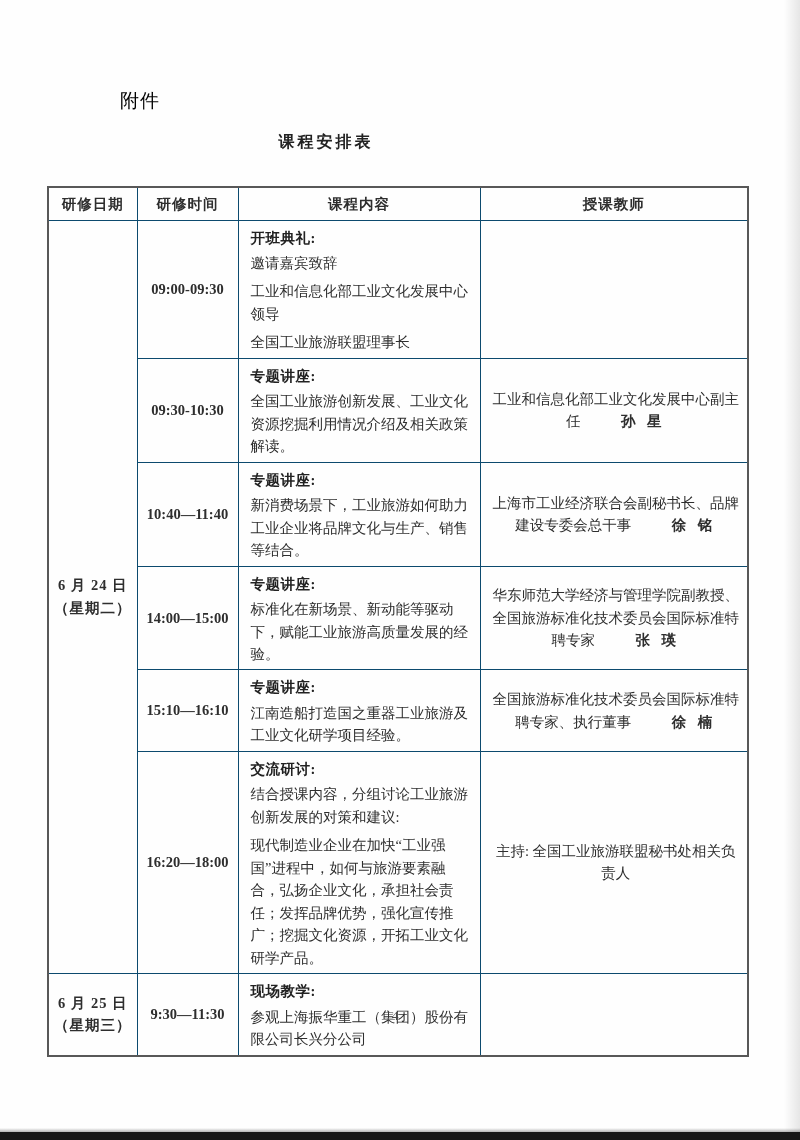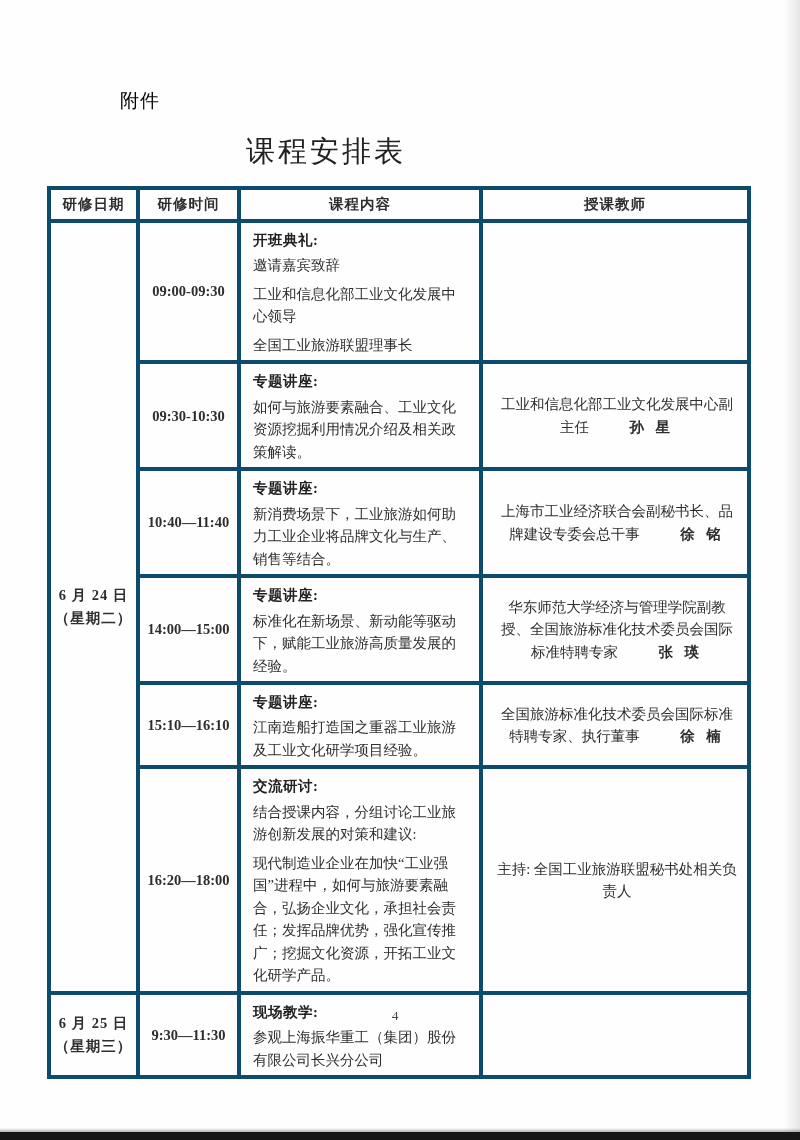--- a/index.html
+++ b/index.html
@@ -16,38 +16,38 @@
     left: 120px; top: 88px;
     font-size: 19px;
     letter-spacing: 1px;
     color: #000000;
   }
   .doc-title {
     position: absolute;
     left: 0; top: 132px;
     width: 652px;
     text-align: center;
-    font-size: 29px;
-    font-weight: 400;
+    font-size: 16px;
+    font-weight: 700;
     letter-spacing: 3px;
     color: #222;
   }
   .schedule-wrap {
     position: absolute;
     left: 47px; top: 186px;
     width: 700px;
   }
   table.schedule {
     width: 700px;
     border-collapse: collapse;
     table-layout: fixed;
     border: 2px solid #585858;
   }
   table.schedule th, table.schedule td {
-    border: 4px solid #0c4a6e;
+    border: 1px solid #0c4a6e;
     font-size: 14.5px;
     line-height: 1.55;
     color: #2e2e2e;
     overflow: hidden;
   }
   th.hdr {
     height: 33px;
     font-size: 15px;
     font-weight: 700;
     text-align: center;
@@ -167,21 +167,21 @@
       </td>
       <td class="c-teacher">
         <span></span>
       </td>
     </tr>
 
     <tr class="r2">
       <td class="c-time">09:30-10:30</td>
       <td class="c-content">
         <div class="cat-title">专题讲座:</div>
-        <div class="para">如何与旅游要素融合、工业文化资源挖掘利用情况介绍及相关政策解读。</div>
+        <div class="para">全国工业旅游创新发展、工业文化资源挖掘利用情况介绍及相关政策解读。</div>
       </td>
       <td class="c-teacher">
         <span>工业和信息化部工业文化发展中心副主任</span><span class="t-name">孙 星</span>
       </td>
     </tr>
 
     <tr class="r3">
       <td class="c-time">10:40—11:40</td>
       <td class="c-content">
         <div class="cat-title">专题讲座:</div>

